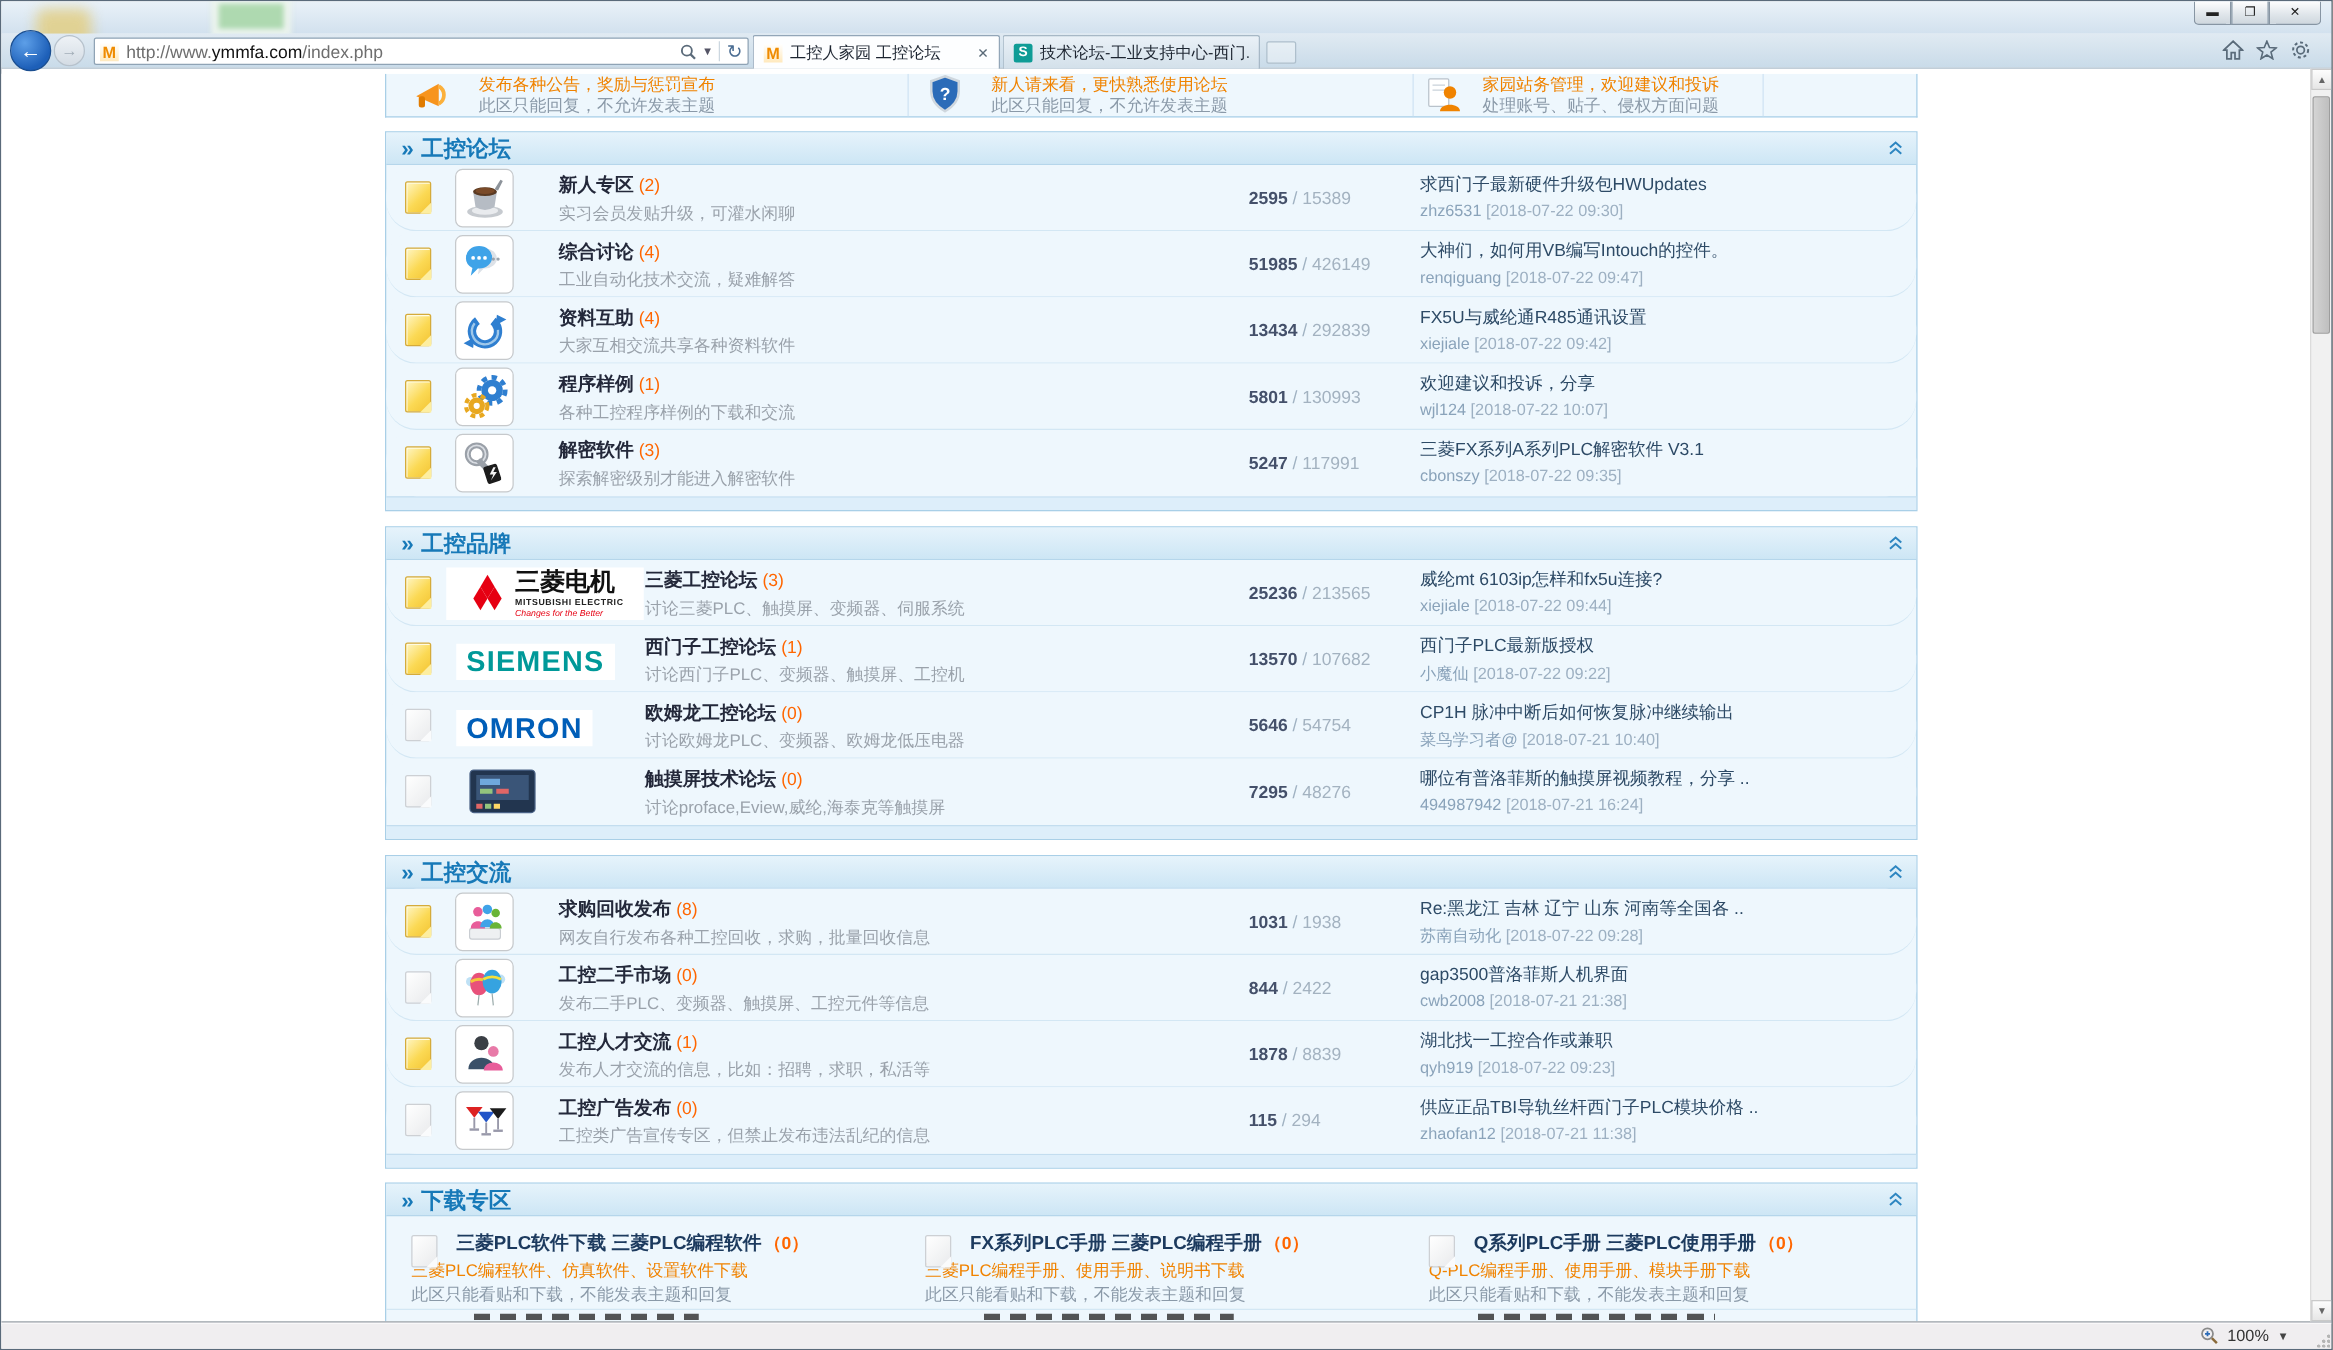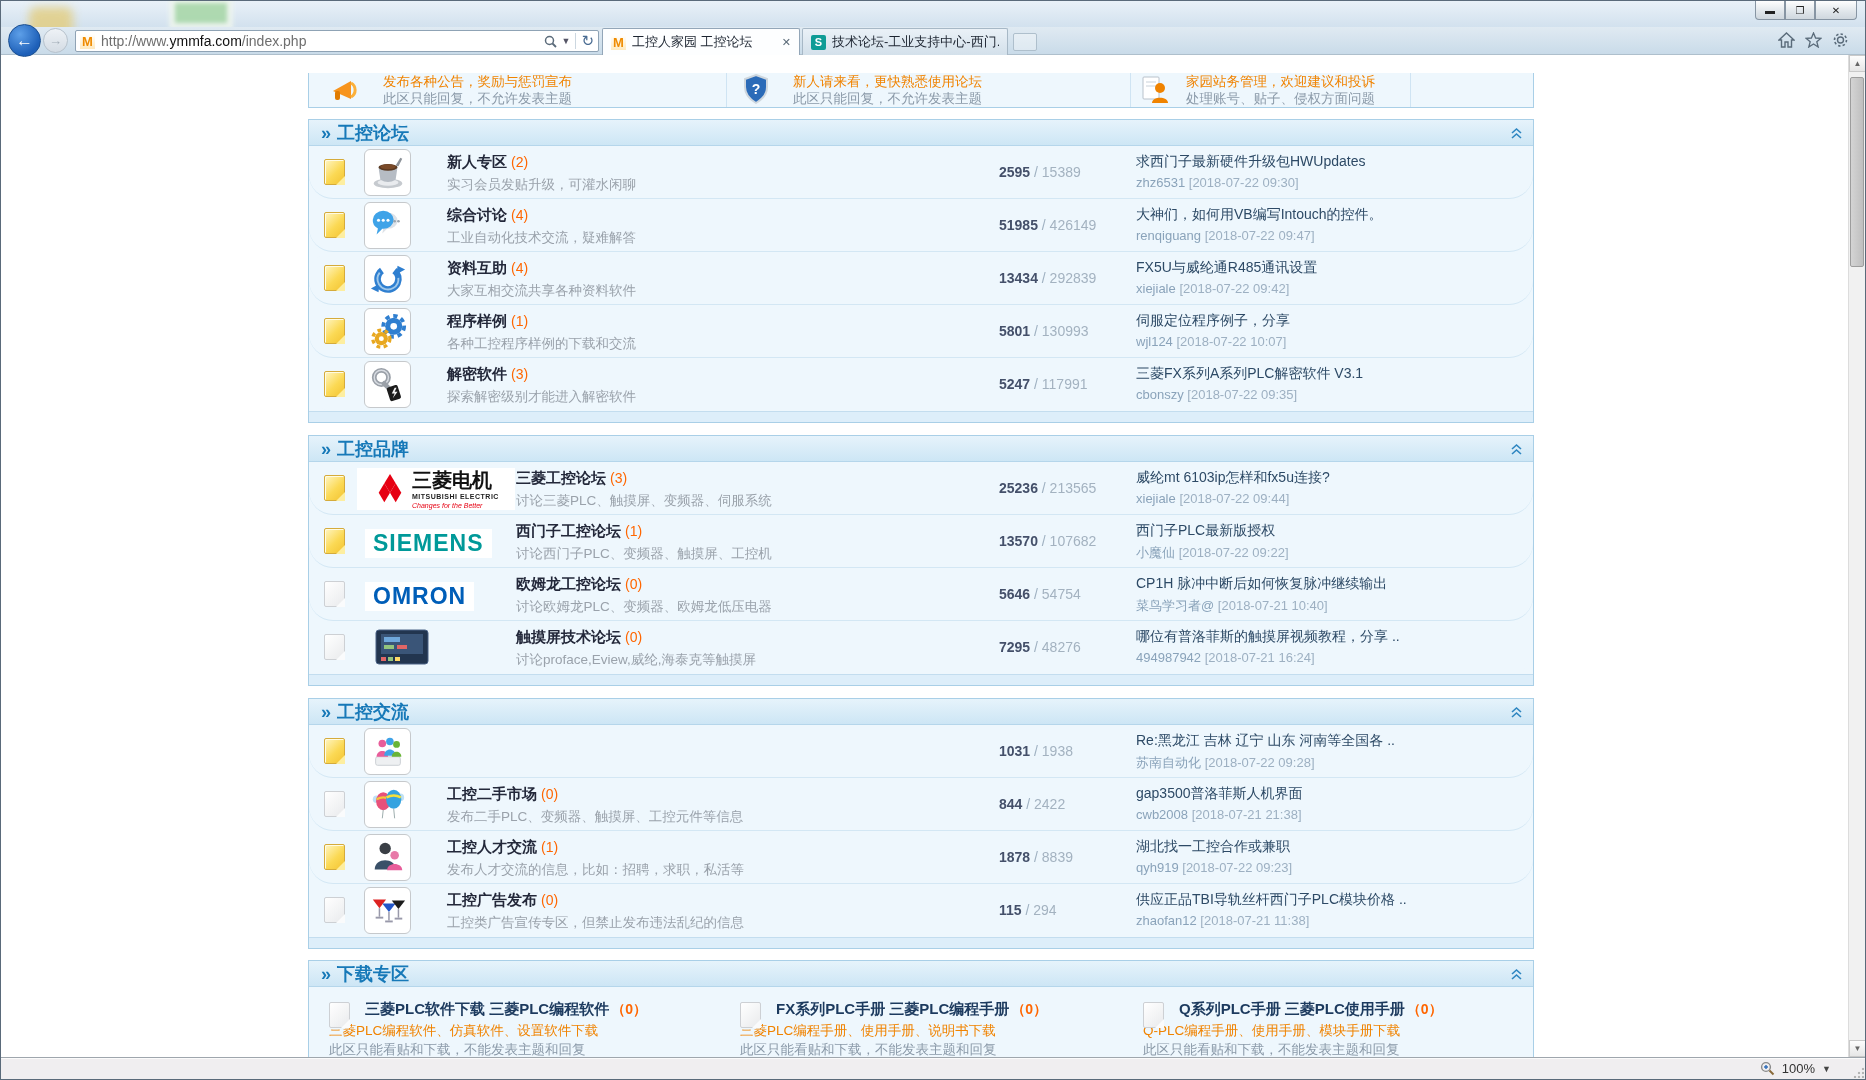--- a/index.html
+++ b/index.html
@@ -36,21 +36,21 @@
   .tab.active{background:#fdfeff;width:198px;}
   .tab.inactive{background:linear-gradient(#eaf1f7,#d3e0ea);width:206px;margin-left:2px;border-color:#a7b8c6;}
   .tab .tlabel{flex:1;white-space:nowrap;overflow:hidden;}
   .tab .tclose{color:#5a6a78;font-size:11px;margin-left:6px;}
   .favicon-s{width:15px;height:15px;background:#0f9c96;color:#fff;font-weight:bold;font-size:11px;line-height:15px;text-align:center;margin-right:6px;border-radius:2px;}
   .newtab{position:absolute;left:1012px;top:6px;width:24px;height:18px;background:rgba(255,255,255,.35);border:1px solid #aebfcc;border-radius:2px;}
   .chrome-icons{position:absolute;right:18px;top:5px;display:flex;gap:10px;align-items:center;}
   .chrome-icons svg{display:block;}
 
   
-  .page{position:absolute;left:0;top:72px;width:1849px;height:1002px;background:#fff;overflow:hidden;}
+  .page{position:absolute;left:0;top:58px;width:1849px;height:1002px;background:#fff;overflow:hidden;}
   .box{position:absolute;left:307px;width:1226px;border:1px solid #a9cfe7;background:#eef7fd;}
   .box-cut-top{border-top:none;}
   .sec-header{height:26px;background:linear-gradient(#e6f3fb,#cde6f5);border-bottom:1px solid #b5d6eb;position:relative;
     display:flex;align-items:center;padding-left:12px;}
   .sec-title{color:#1779b8;font-weight:bold;font-size:18px;}
   .sec-title .gg{margin-right:6px;}
   .collapse{position:absolute;right:10px;top:6px;}
   .sec-footer{height:11px;background:#ddeefa;border-top:1px solid #c3ddef;}
 
   .frow{position:relative;height:53px;border-bottom:1px solid #d3e7f4;background:#eef7fd;border-radius:24px;}
@@ -300,21 +300,21 @@
                 <circle cx="26" cy="14" r="11" fill="none" stroke="#2f7fd0" stroke-width="4" stroke-dasharray="4.5 4"></circle>
                 <circle cx="26" cy="14" r="3.5" fill="#fff"></circle>
                 <circle cx="13" cy="27" r="7" fill="#e8a820"></circle>
                 <circle cx="13" cy="27" r="9" fill="none" stroke="#e8a820" stroke-width="3.5" stroke-dasharray="4 3.6"></circle>
                 <circle cx="13" cy="27" r="2.6" fill="#fff"></circle>
               </svg>
             </span>
             <span class="rtext"><span class="rtitle"><a>程序样例</a><span class="rcount">(1)</span></span><span class="rdesc">各种工控程序样例的下载和交流</span></span>
             <span class="rstats"><span class="posts">5801</span><span class="sep"> / </span><span class="replies">130993</span></span>
             <span class="rlast">
-              <a class="ltitle">伺服定位程序例子，分享</a>
+              <a class="ltitle">欢迎建议和投诉，分享</a>
               <span class="lmeta"><a class="lauthor">wjl124</a> <span class="ltime">[2018-07-22 10:07]</span></span>
             </span>
           </div>
           <div class="frow">
             <span class="folder new"></span>
             <span class="ibox">
               <svg width="38" height="38" viewBox="0 0 40 40">
                 <circle cx="13" cy="12" r="7.5" fill="none" stroke="#9aa0a8" stroke-width="5"></circle>
                 <circle cx="13" cy="12" r="7.5" fill="none" stroke="#d8dce2" stroke-width="1.5"></circle>
                 <rect x="16" y="15" width="17" height="5" rx="1" transform="rotate(45 16 15)" fill="#9aa0a8"></rect>
@@ -421,20 +421,21 @@
               <svg width="38" height="38" viewBox="0 0 40 40">
                 <rect x="7" y="25" width="26" height="9" rx="2" fill="#eef0f2" stroke="#c9cdd2"></rect>
                 <circle cx="14" cy="11" r="4" fill="#e85d9a"></circle>
                 <path d="M8 25 C8 17 20 17 20 25 Z" fill="#e85d9a"></path>
                 <circle cx="22" cy="9" r="4" fill="#3fa3e8"></circle>
                 <path d="M16 24 C16 15 28 15 28 24 Z" fill="#3fa3e8"></path>
                 <circle cx="29" cy="12" r="3.6" fill="#69b437"></circle>
                 <path d="M24 25 C24 18 34 18 34 25 Z" fill="#69b437"></path>
               </svg>
             </span>
+            <span class="rtext"><span class="rtitle"><a>求购回收发布</a><span class="rcount">(8)</span></span><span class="rdesc">网友自行发布各种工控回收，求购，批量回收信息</span></span>
             <span class="rstats"><span class="posts">1031</span><span class="sep"> / </span><span class="replies">1938</span></span>
             <span class="rlast">
               <a class="ltitle">Re:黑龙江 吉林 辽宁 山东 河南等全国各 ..</a>
               <span class="lmeta"><a class="lauthor">苏南自动化</a> <span class="ltime">[2018-07-22 09:28]</span></span>
             </span>
           </div>
           <div class="frow">
             <span class="folder old"></span>
             <span class="ibox">
               <svg width="38" height="38" viewBox="0 0 40 40">

